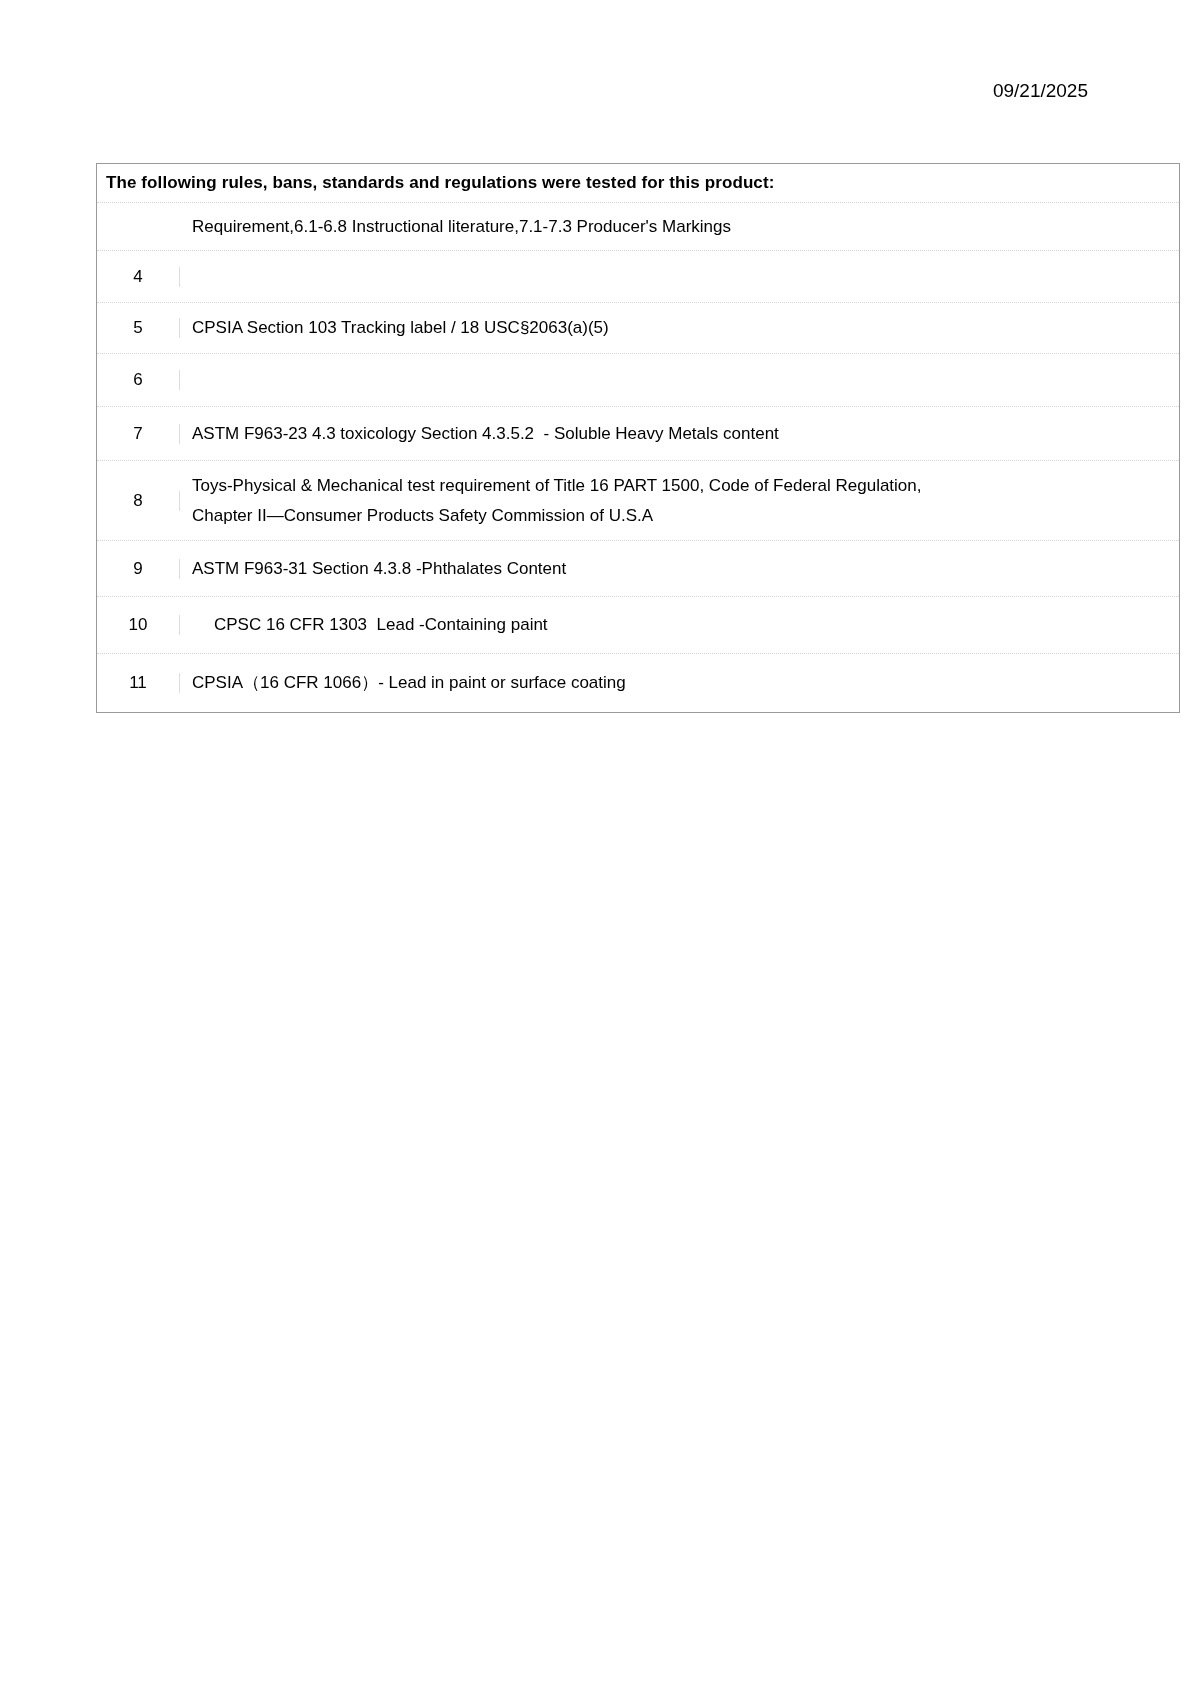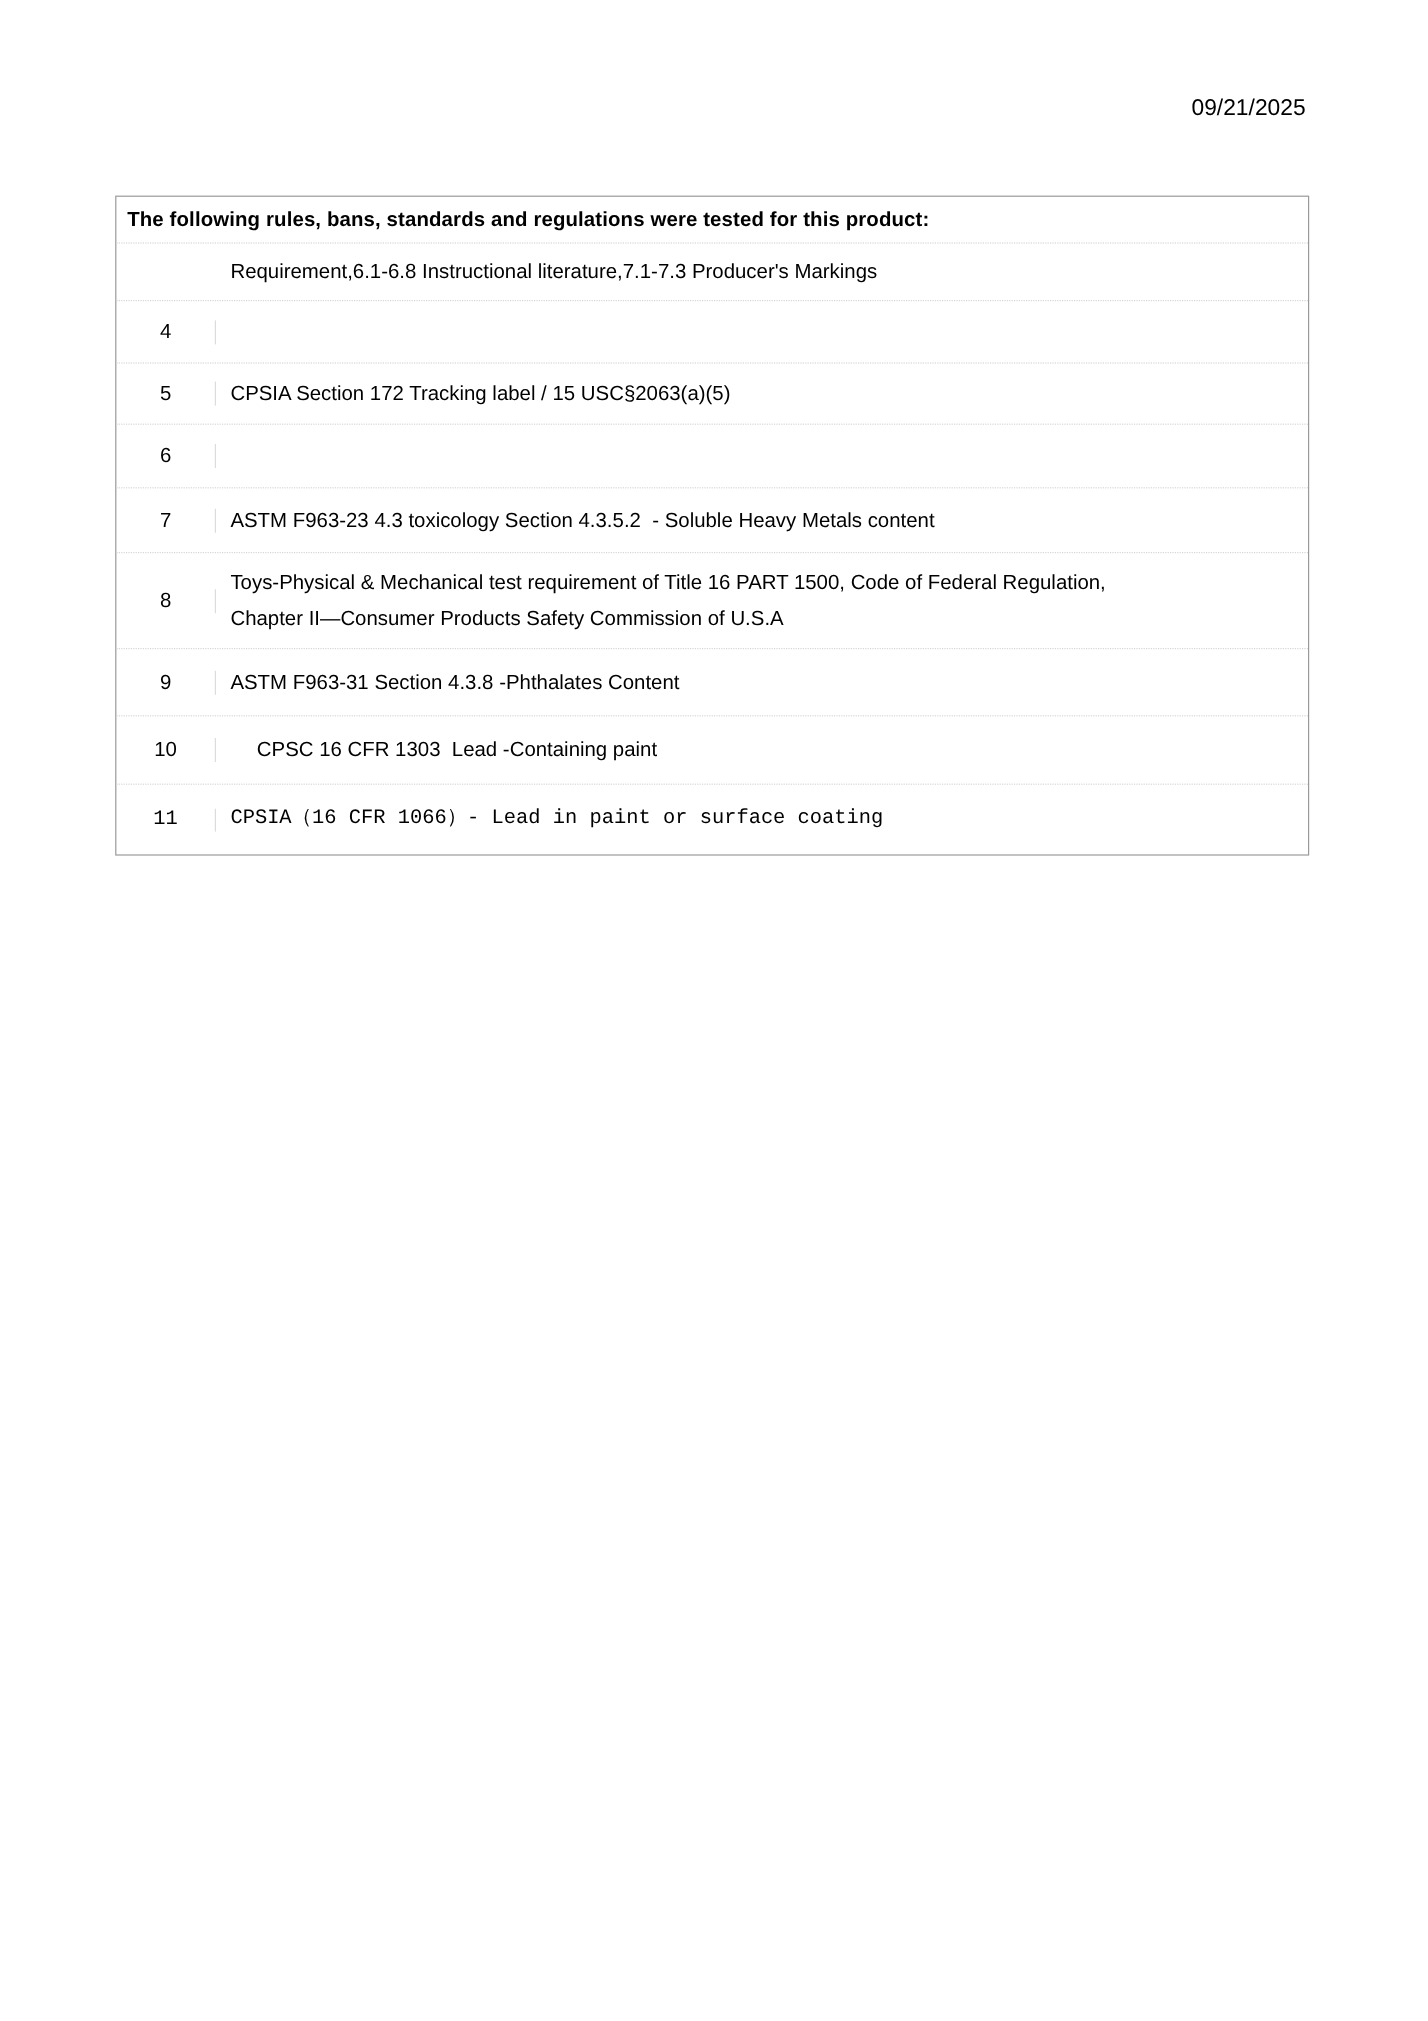--- a/index.html
+++ b/index.html
@@ -35,21 +35,21 @@
   }
   .doc-header .bold {
     font-weight: 700;
   }
 
   
   .rules-table {
     position: absolute;
     left: 96px;
     top: 163px;
-    width: 995px;
+    width: 1084px;
     border: 1.5px solid #9a9a9a;
     background: #ffffff;
     box-sizing: border-box;
   }
   .rules-table .header-row {
     height: 39px;
     display: flex;
     align-items: center;
     padding-left: 9px;
     box-sizing: border-box;
@@ -104,21 +104,21 @@
     <div class="num-cell"></div>
     <div class="text-cell">Requirement,6.1-6.8 Instructional literature,7.1-7.3 Producer's Markings</div>
   </div>
 
   <div class="body-row" style="height: 52px;">
     <div class="num-cell">4</div>
   </div>
 
   <div class="body-row" style="height: 51px;">
     <div class="num-cell">5</div>
-    <div class="text-cell">CPSIA Section 172 Tracking label / 15 USC§2063(a)(5)</div>
+    <div class="text-cell">CPSIA Section 103 Tracking label / 18 USC§2063(a)(5)</div>
   </div>
 
   <div class="body-row" style="height: 53px;">
     <div class="num-cell">6</div>
   </div>
 
   <div class="body-row" style="height: 54px;">
     <div class="num-cell">7</div>
     <div class="text-cell">ASTM F963-23 4.3 toxicology Section 4.3.5.2  - Soluble Heavy Metals content</div>
   </div>
@@ -132,18 +132,18 @@
   <div class="body-row" style="height: 56px;">
     <div class="num-cell">9</div>
     <div class="text-cell">ASTM F963-31 Section 4.3.8 -Phthalates Content</div>
   </div>
 
   <div class="body-row" style="height: 57px; gap: 22px;">
     <div class="num-cell">10</div>
     <div class="text-cell">CPSC 16 CFR 1303  Lead -Containing paint</div>
   </div>
 
-  <div class="body-row" style="height: 58px; font-family: Liberation Mono, monospace;">
+  <div class="body-row" style="height: 58px;">
     <div class="num-cell">11</div>
     <div class="text-cell">CPSIA（16 CFR 1066）- Lead in paint or surface coating</div>
   </div>
 </div>
 </div>
 
 </body></html>

